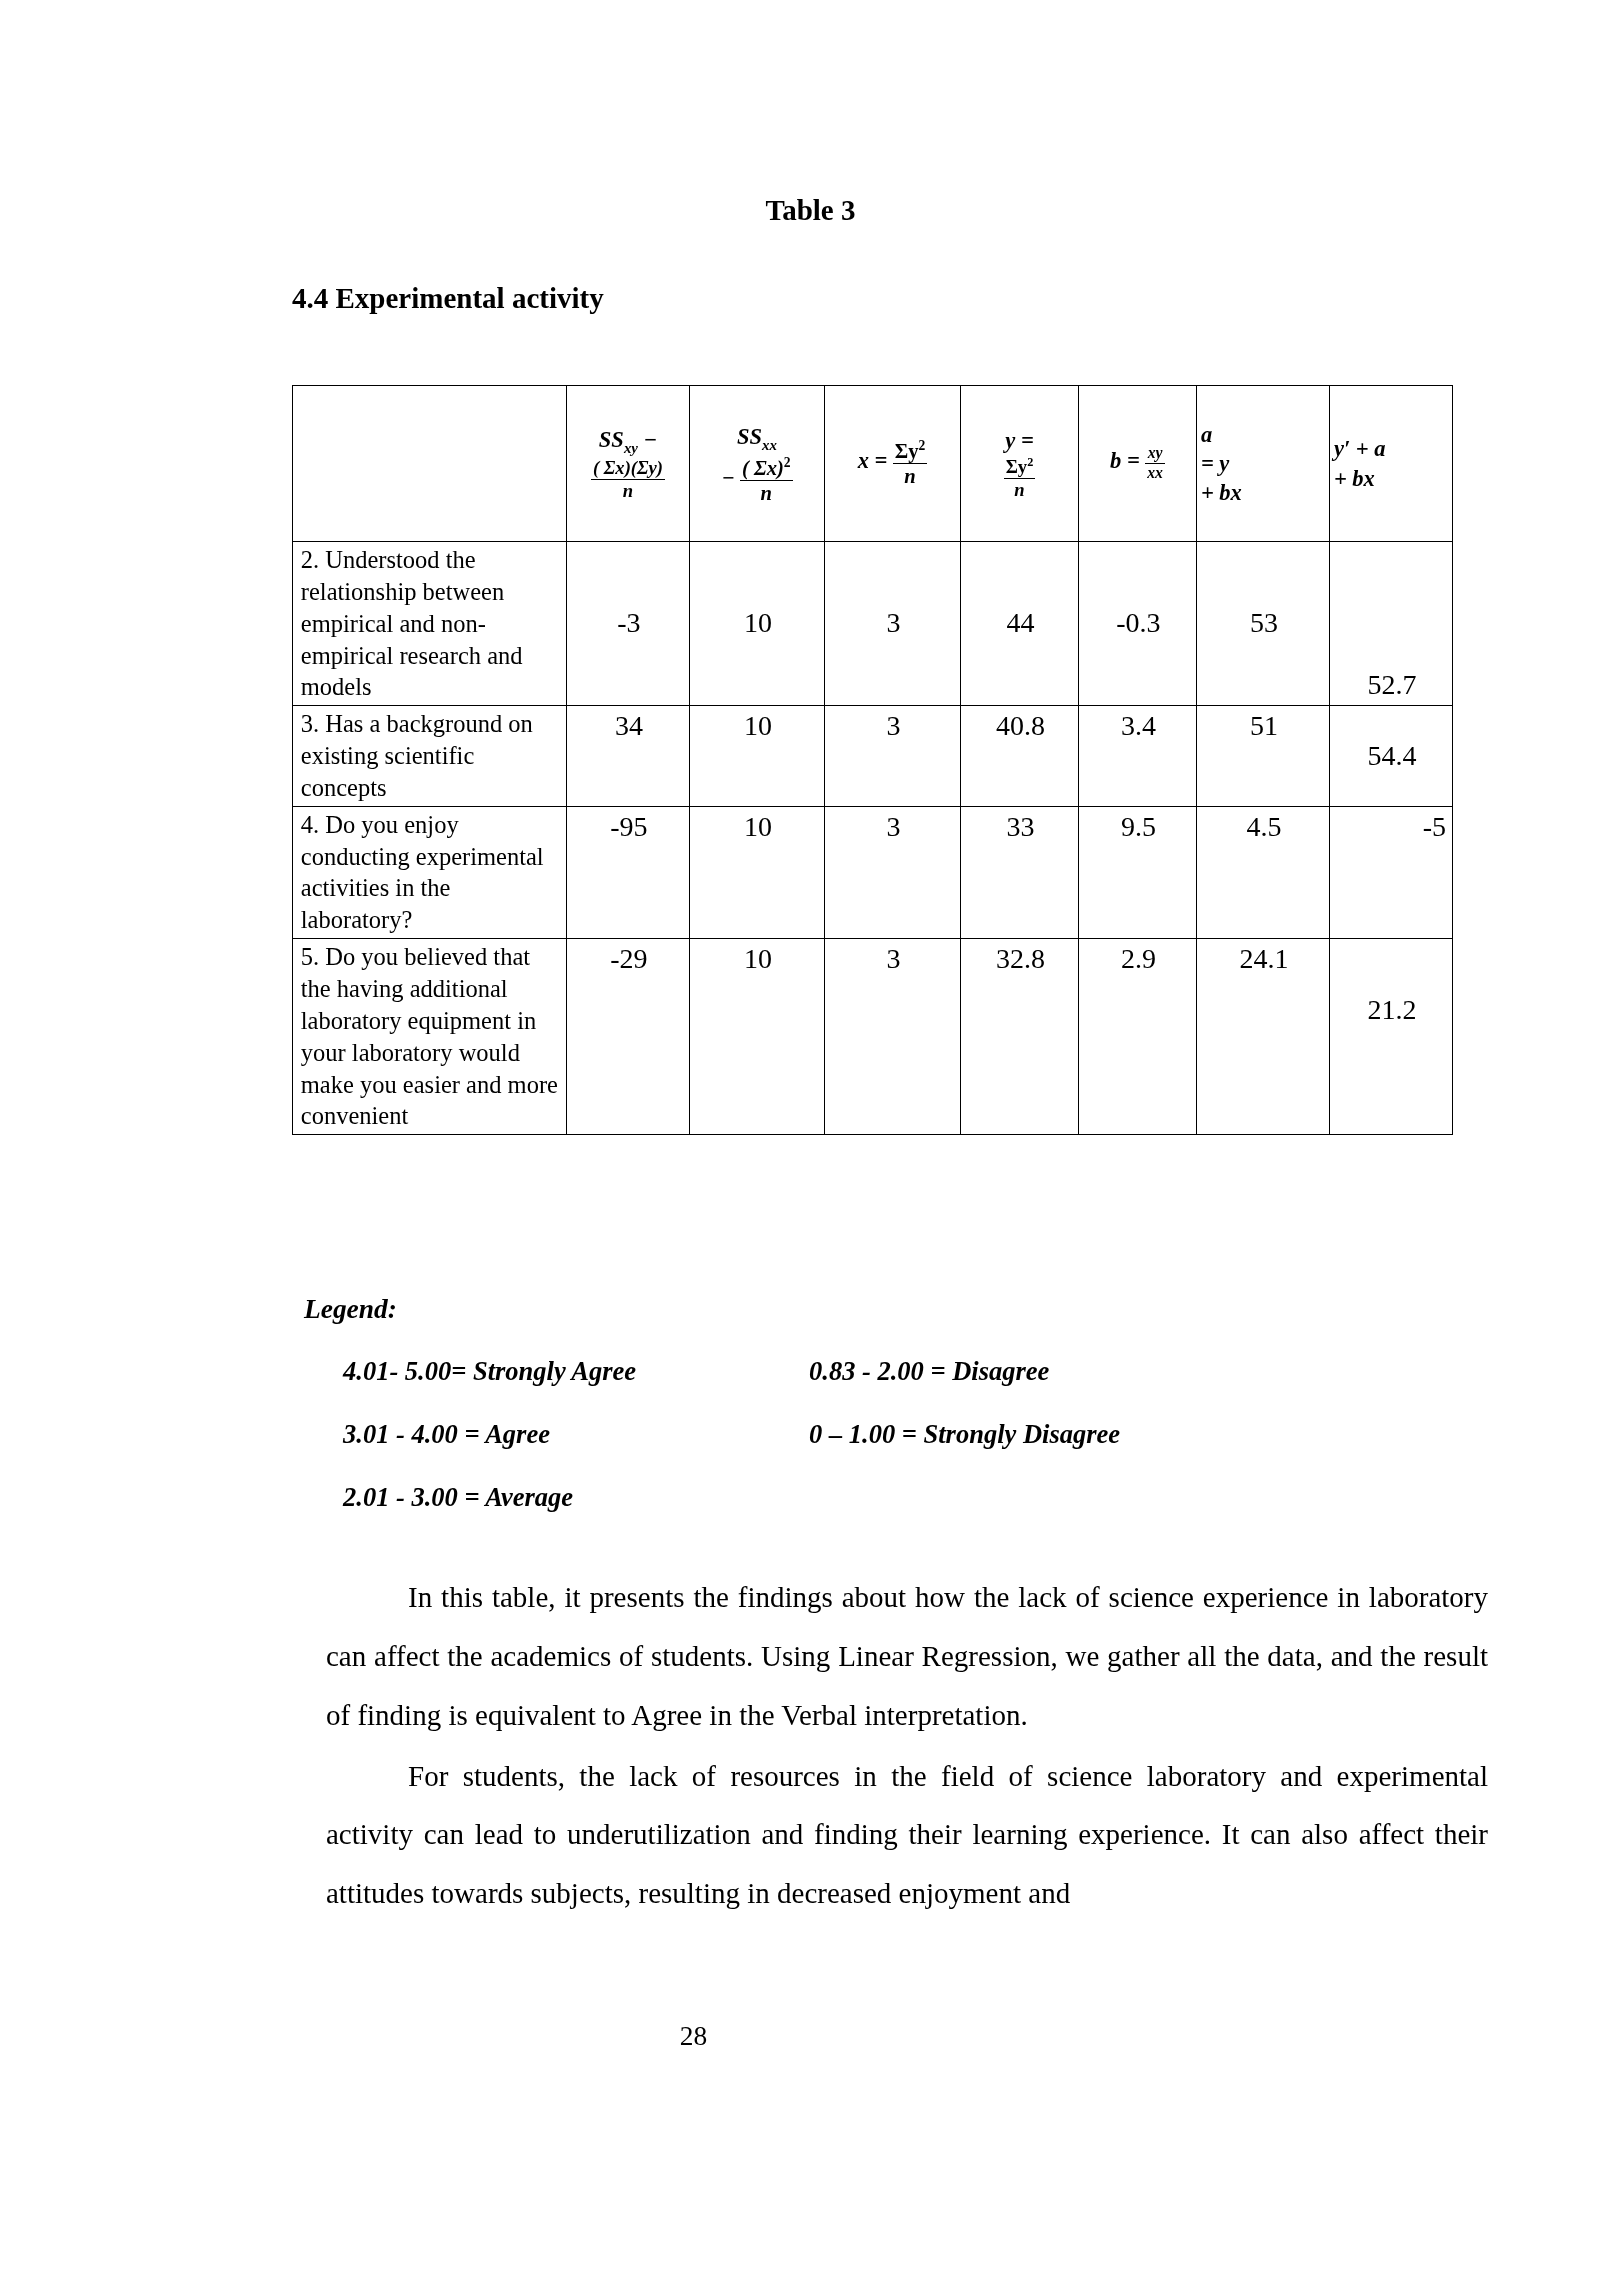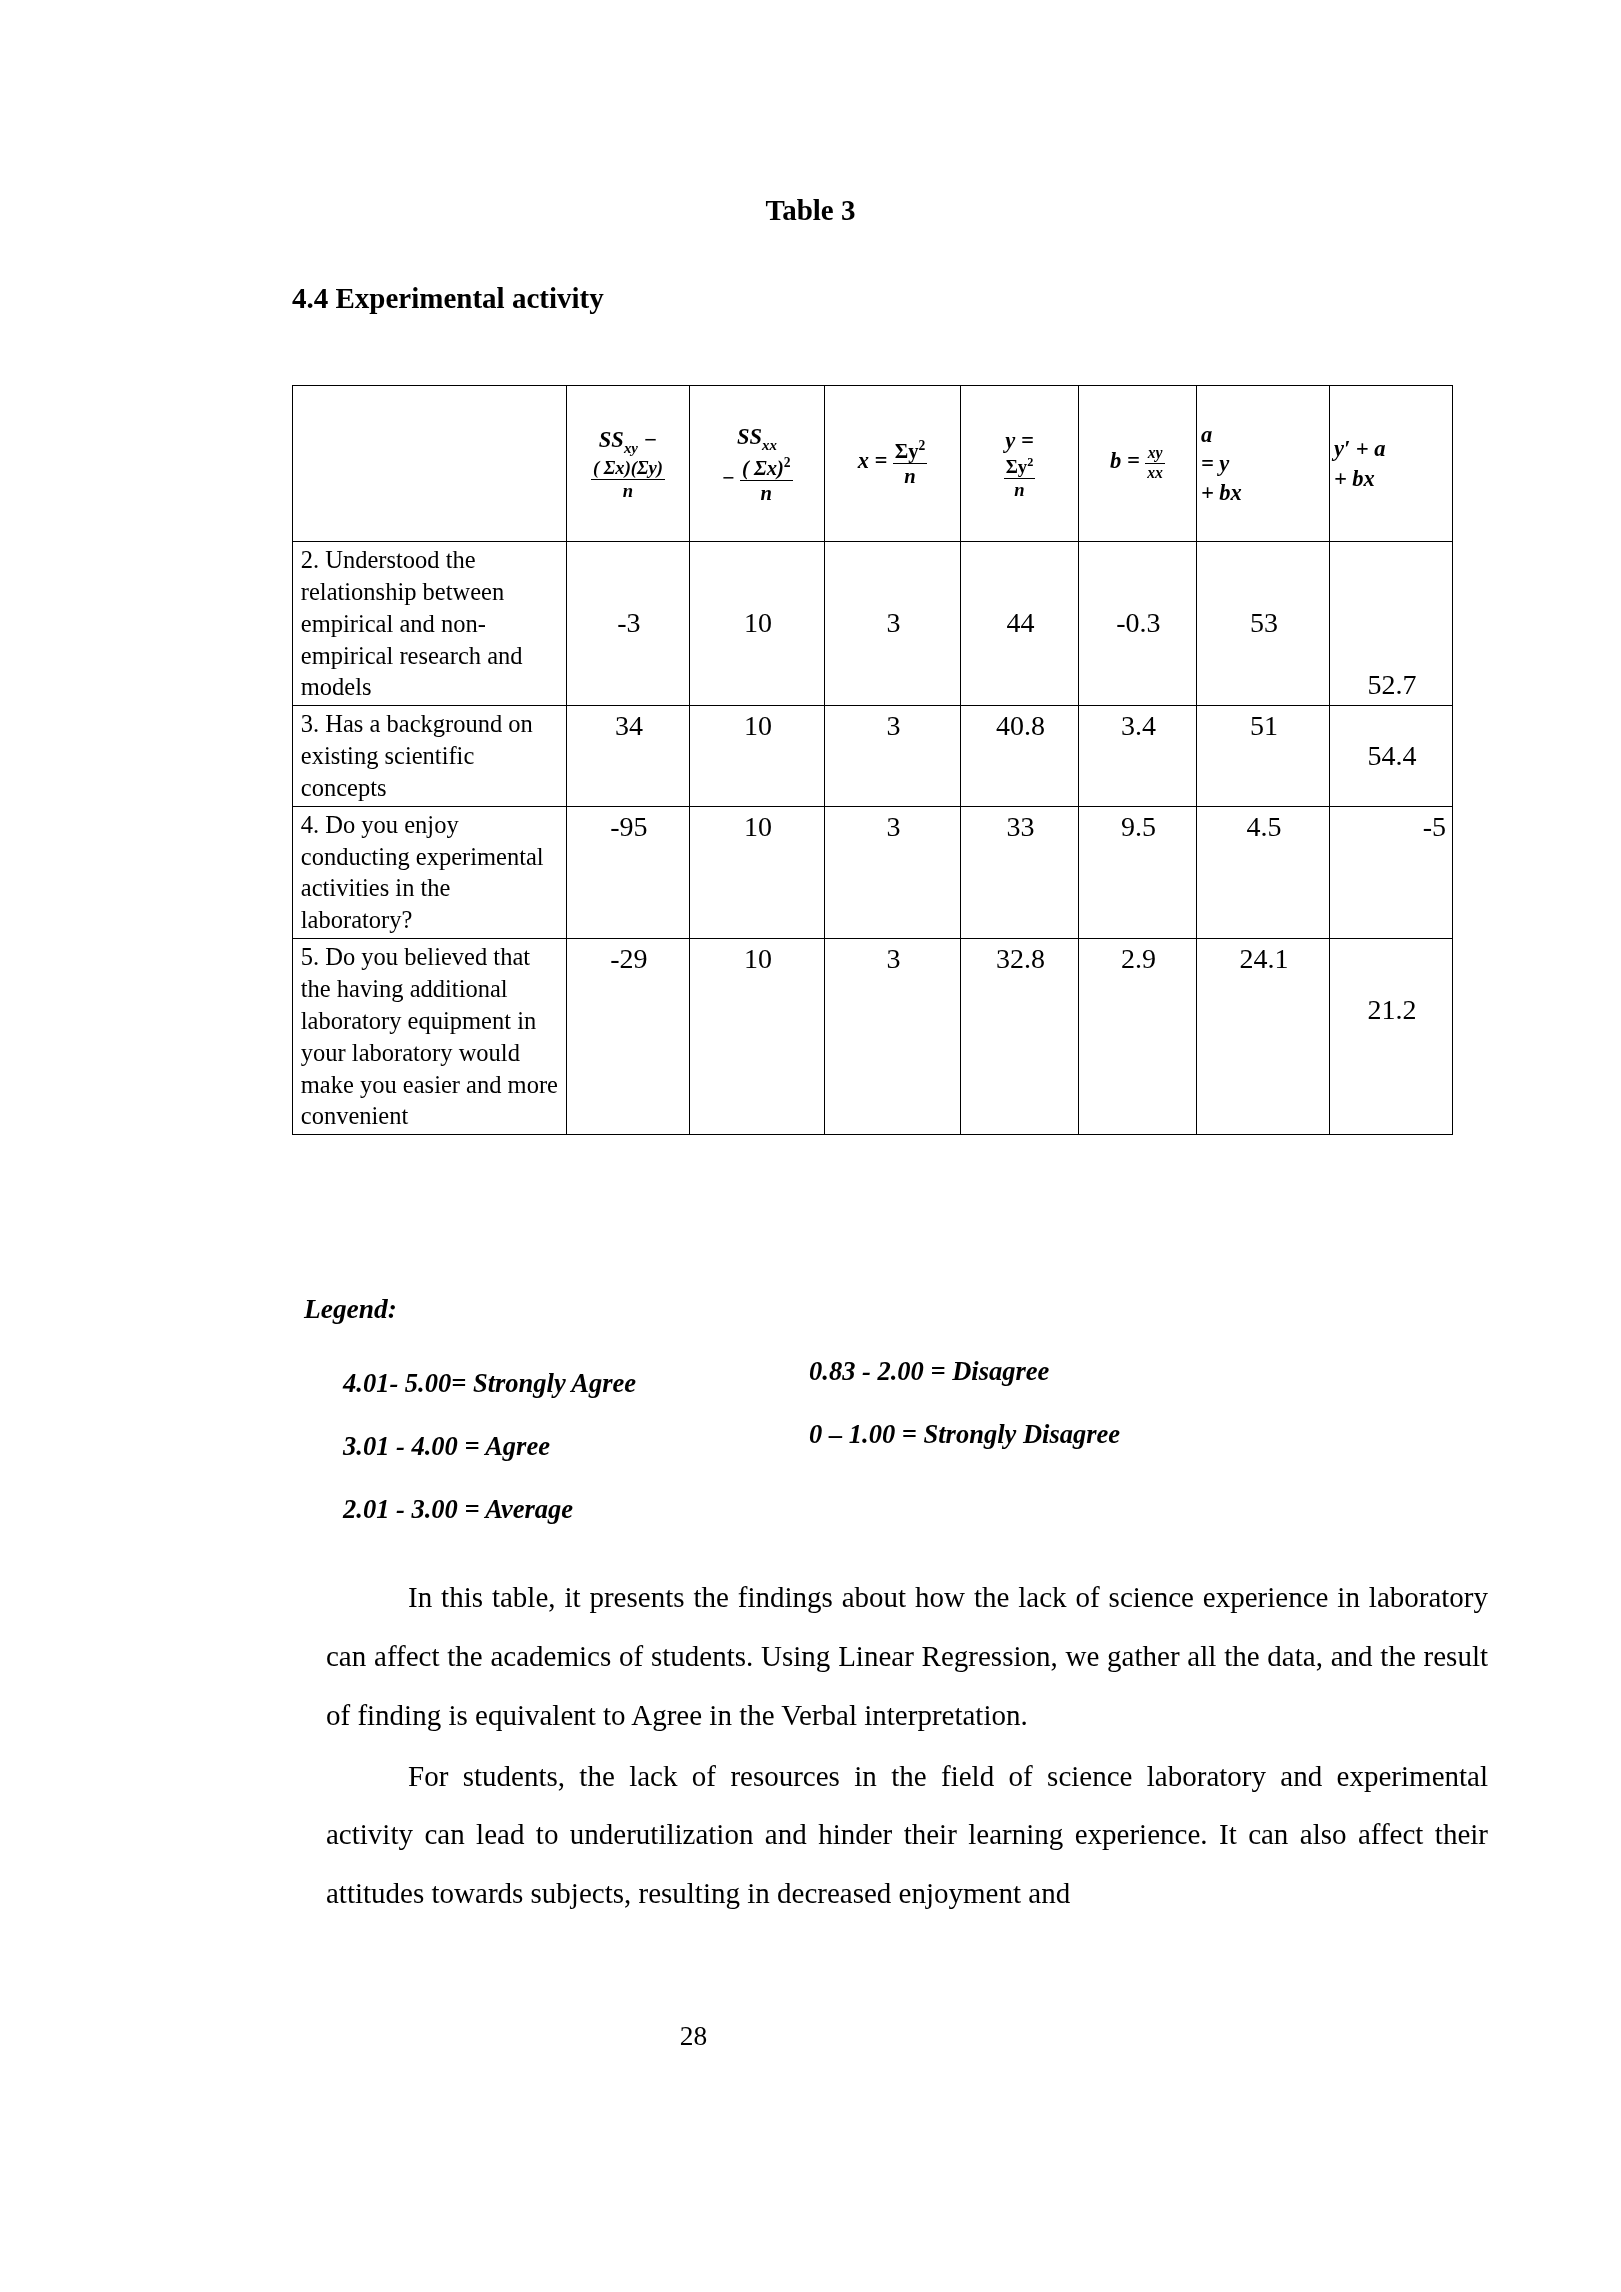--- a/index.html
+++ b/index.html
@@ -135,21 +135,21 @@
   .legend-row {
     position: relative;
     height: 63px;
     font-size: 26.5px;
     font-weight: bold;
     font-style: italic;
   }
   .legend-left {
     position: absolute;
     left: 0px;
-    top: 12px;
+    top: 0px;
     white-space: nowrap;
   }
   .legend-right {
     position: absolute;
     left: 466px;
     top: 0px;
     white-space: nowrap;
   }
 
   
@@ -319,19 +319,19 @@
       <span class="legend-right">0 – 1.00 = Strongly Disagree</span>
     </div>
     <div class="legend-row">
       <span class="legend-left">2.01 - 3.00 = Average</span>
       <span class="legend-right"></span>
     </div>
   </div>
 
   <div class="body-text">
     <p class="para">In this table, it presents the findings about how the lack of science experience in laboratory can affect the academics of students. Using Linear Regression, we gather all the data, and the result of finding is equivalent to Agree in the Verbal interpretation.</p>
-    <p class="para">For students, the lack of resources in the field of science laboratory and experimental activity can lead to underutilization and hinder their learning experience. It can also affect their attitudes towards subjects, resulting in decreased enjoyment and</p>
+    <p class="para">For students, the lack of resources in the field of science laboratory and experimental activity can lead to underutilization and finding their learning experience. It can also affect their attitudes towards subjects, resulting in decreased enjoyment and</p>
   </div>
 
   <div class="page-number">28</div>
 
 </div>
 
 
 </body></html>

